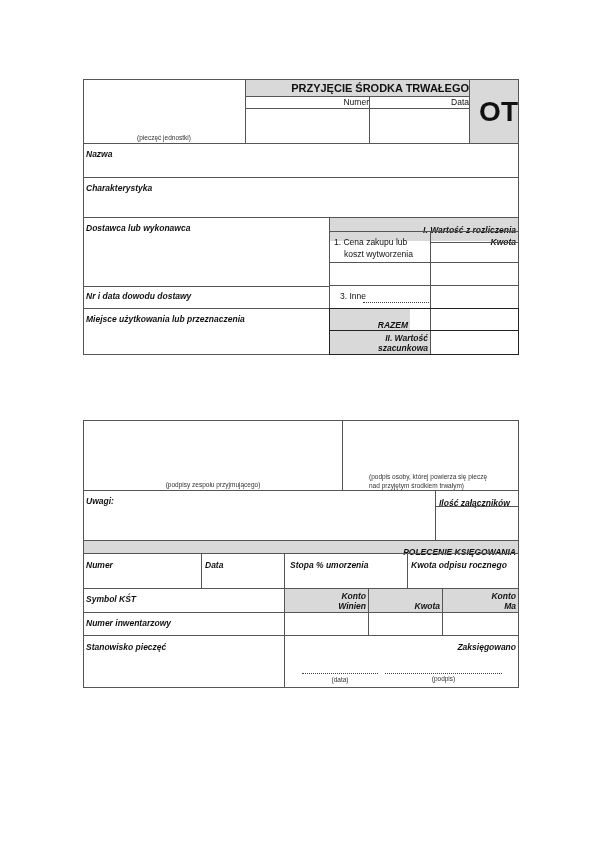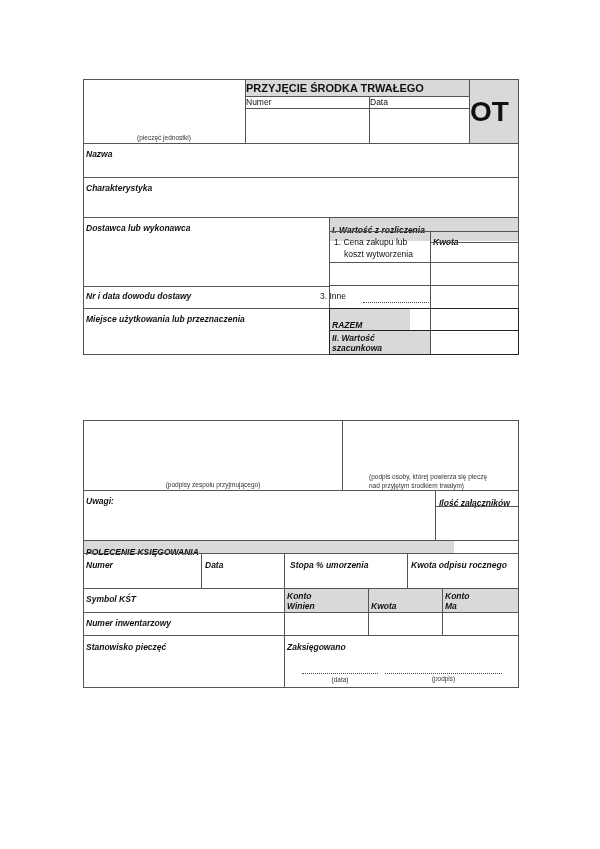--- a/index.html
+++ b/index.html
@@ -3,21 +3,21 @@
 <meta charset="utf-8">
 <style>
   html, body { margin:0; padding:0; }
   body { width:600px; height:849px; background:#ffffff; position:relative; overflow:hidden;
          font-family:"Liberation Sans", sans-serif; color:#111; }
   .abs { position:absolute; box-sizing:border-box; }
   .b { border:1px solid #555; }
   .gray { background:#d9d9d9; }
   .lbl { font-size:8.5px; font-weight:bold; padding:6px 2px; line-height:10px;font-style:italic; }
   .small { font-size:6.5px; color:#333; text-align:center; }
-  .c { text-align:left; }
+  .c { text-align:right; }
   .norm { font-size:8.5px; font-weight:normal; }
   .hline { position:absolute; height:0; border-top:1px solid #555; }
   .vline { position:absolute; width:0; border-left:1px solid #555; }
   .dots { position:absolute; border-top:1px dotted #444; height:0; }
   .thick { border:1.5px solid #222; }
 </style>
 </head>
 <body>
 
 <div class="abs b" style="left:83px;top:79px;width:436px;height:276px;"></div>
@@ -68,21 +68,21 @@
   <div>1. Cena zakupu lub</div>
   <div style="padding-left:10px;">koszt wytworzenia</div>
 </div>
 <div class="abs" style="left:431px;top:243px;width:87px;height:19px;"></div>
 <div class="hline" style="left:329px;top:262px;width:190px;"></div>
 
 <div class="abs norm" style="left:334px;top:267px;margin-top:44px;">2. Koszty zakupu</div>
 <div class="abs" style="left:431px;top:263px;width:87px;height:22px;"></div>
 <div class="hline" style="left:329px;top:285px;width:190px;"></div>
 
-<div class="abs norm" style="left:320px;top:291px;text-align:right;">3. Inne</div>
+<div class="abs norm" style="left:340px;top:291px;text-align:right;">3. Inne</div>
 <div class="dots" style="left:363px;top:302px;width:66px;"></div>
 <div class="abs" style="left:431px;top:286px;width:87px;height:22px;"></div>
 
 <div class="abs thick" style="left:329px;top:308px;width:190px;height:47px;"></div>
 <div class="abs gray c lbl" style="left:330px;top:309px;width:80px;height:21px;line-height:20px;">RAZEM</div>
 <div class="abs" style="left:431px;top:309px;width:87px;height:21px;"></div>
 <div class="hline" style="left:329px;top:330px;width:190px;border-top-color:#222;"></div>
 <div class="abs gray c lbl" style="left:330px;top:331px;width:100px;height:23px;line-height:10px;padding-top:2px;">
   <div>II. Wartość</div>
   <div>szacunkowa</div>
@@ -102,21 +102,21 @@
 <div class="hline" style="left:83px;top:490px;width:436px;"></div>
 
 <div class="abs lbl" style="left:84px;top:490px;">Uwagi:</div>
 <div class="abs" style="left:84px;top:502px;width:350px;height:37px;"></div>
 <div class="vline" style="left:435px;top:490px;height:50px;"></div>
 <div class="abs lbl" style="left:437px;top:492px;">Ilość załączników</div>
 <div class="hline" style="left:435px;top:506px;width:84px;"></div>
 <div class="abs" style="left:436px;top:507px;width:82px;height:33px;"></div>
 <div class="hline" style="left:83px;top:540px;width:436px;"></div>
 
-<div class="abs gray c lbl" style="left:84px;top:541px;width:370px;height:12px;line-height:11px;">POLECENIE KSIĘGOWANIA</div>
+<div class="abs gray c lbl" style="left:84px;top:541px;width:434px;height:12px;line-height:11px;">POLECENIE KSIĘGOWANIA</div>
 <div class="hline" style="left:83px;top:553px;width:436px;"></div>
 
 <div class="abs lbl" style="left:84px;top:554px;">Numer</div>
 <div class="abs" style="left:84px;top:566px;width:116px;height:22px;"></div>
 <div class="vline" style="left:201px;top:553px;height:35px;"></div>
 <div class="abs lbl" style="left:203px;top:554px;">Data</div>
 <div class="abs" style="left:202px;top:566px;width:81px;height:22px;"></div>
 <div class="vline" style="left:284px;top:553px;height:135px;"></div>
 <div class="abs lbl" style="left:288px;top:554px;text-align:right;">Stopa % umorzenia</div>
 <div class="abs" style="left:285px;top:566px;width:121px;height:22px;"></div>

